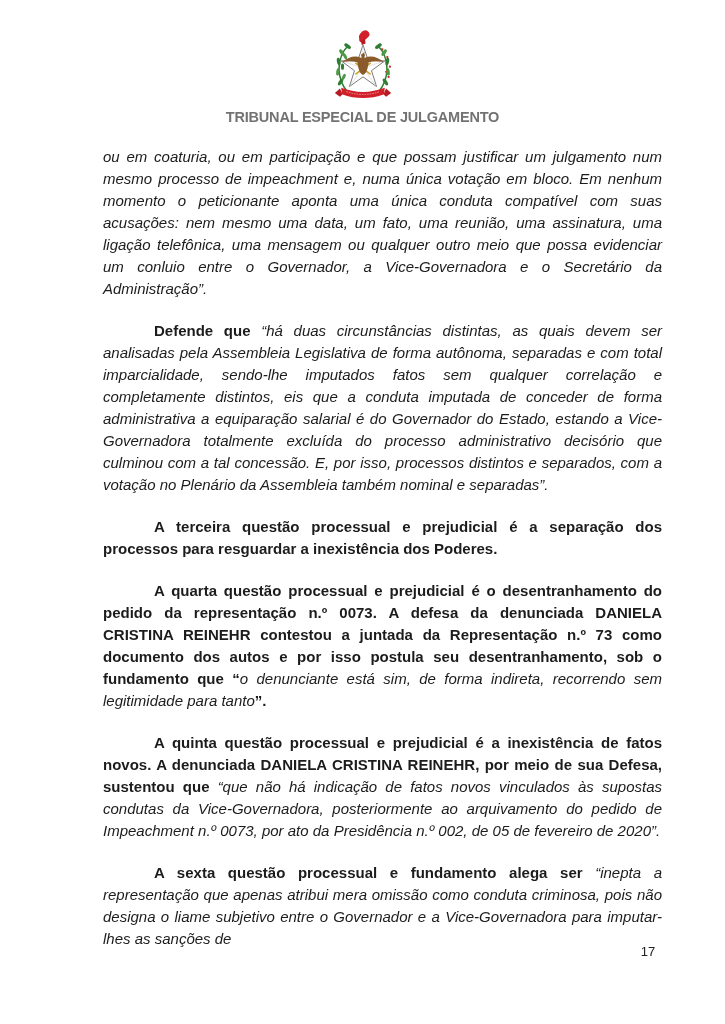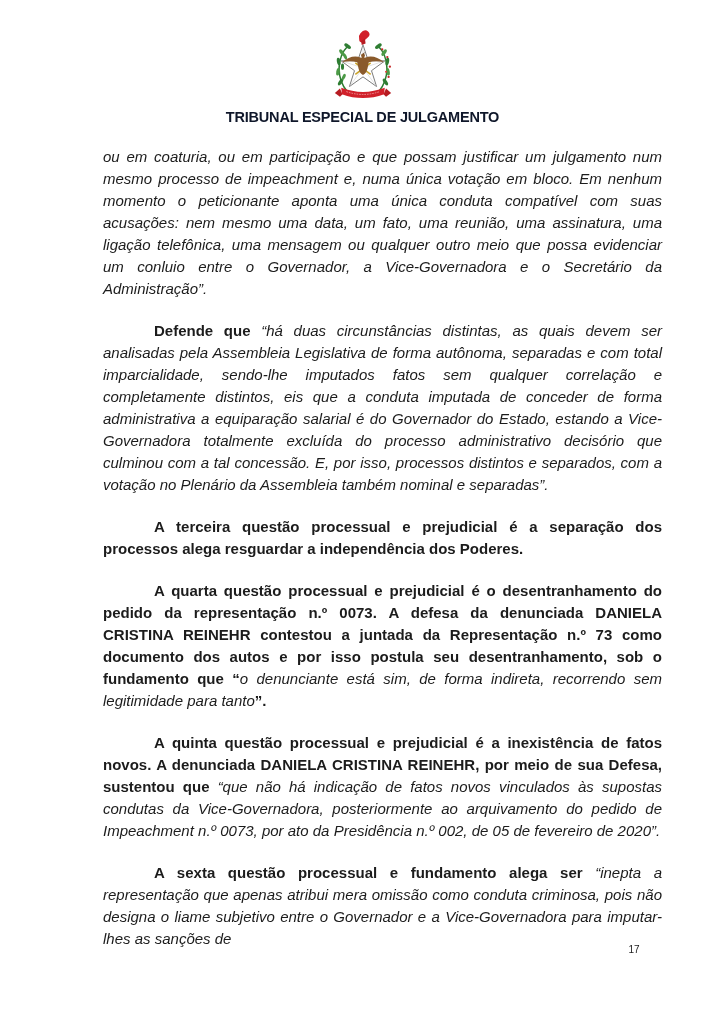--- a/index.html
+++ b/index.html
@@ -26,21 +26,21 @@
   .emblem {
     display: inline-block;
     width: 64px;
     height: 76px;
   }
   .header-title {
     margin-top: 1px;
     font-size: 14.5px;
     font-weight: bold;
     letter-spacing: -0.2px;
-    color: #0f172a;
+    color: #737373;
   }
   .doc-body {
     position: absolute;
     top: 146px;
     left: 103px;
     width: 559px;
     text-align: justify;
   }
   .para {
     margin: 0 0 20px 0;
@@ -51,24 +51,24 @@
   }
   .para.indent {
     text-indent: 51px;
   }
   .run-regular { font-style: normal; font-weight: bold; }
   .run-italic  { font-style: italic; font-weight: normal; }
   .run-bold    { font-style: normal; font-weight: bold; }
   .page-footer {
     position: absolute;
     top: 944px;
-    left: 616px;
+    left: 630px;
     width: 36px;
     text-align: center;
-    font-size: 10px;
+    font-size: 13px;
     color: #222222;
   }
 </style>
 </head>
 <body>
 
 <div class="page">
 
   <div class="page-header">
     <svg class="emblem" viewBox="0 0 100 118" aria-hidden="true">
@@ -127,21 +127,21 @@
         <path d="M24,99 Q50,108 76,99" stroke="#f3b9bb" stroke-width="1.1" fill="none" stroke-dasharray="2.5 1.6"></path>
       </g>
     </svg>
     <div class="header-title">TRIBUNAL ESPECIAL DE JULGAMENTO</div>
   </div>
 
   <div class="doc-body">
 
   <p class="para"><span class="run-italic">ou em coaturia, ou em participação e que possam justificar um julgamento num mesmo processo de impeachment e, numa única votação em bloco. Em nenhum momento o peticionante aponta uma única conduta compatível com suas acusações: nem mesmo uma data, um fato, uma reunião, uma assinatura, uma ligação telefônica, uma mensagem ou qualquer outro meio que possa evidenciar um conluio entre o Governador, a Vice-Governadora e o Secretário da Administração”.</span></p>
       <p class="para indent"><span class="run-regular">Defende que </span><span class="run-italic">“há duas circunstâncias distintas, as quais devem ser analisadas pela Assembleia Legislativa de forma autônoma, separadas e com total imparcialidade, sendo-lhe imputados fatos sem qualquer correlação e completamente distintos, eis que a conduta imputada de conceder de forma administrativa a equiparação salarial é do Governador do Estado, estando a Vice-Governadora totalmente excluída do processo administrativo decisório que culminou com a tal concessão. E, por isso, processos distintos e separados, com a votação no Plenário da Assembleia também nominal e separadas”.</span></p>
-      <p class="para indent"><span class="run-regular">A terceira questão processual e prejudicial é a separação dos processos alega resguardar a independência dos Poderes.</span></p>
+      <p class="para indent"><span class="run-regular">A terceira questão processual e prejudicial é a separação dos processos para resguardar a inexistência dos Poderes.</span></p>
       <p class="para indent"><span class="run-regular">A quarta questão processual e prejudicial é o desentranhamento do pedido da representação n.º 0073. A defesa da denunciada </span><span class="run-bold">DANIELA CRISTINA REINEHR</span><span class="run-regular"> contestou a juntada da Representação n.º 73 como documento dos autos e por isso postula seu desentranhamento, sob o fundamento que “</span><span class="run-italic">o denunciante está sim, de forma indireta, recorrendo sem legitimidade para tanto</span><span class="run-regular">”.</span></p>
       <p class="para indent"><span class="run-regular">A quinta questão processual e prejudicial é a inexistência de fatos novos. A denunciada </span><span class="run-bold">DANIELA CRISTINA REINEHR</span><span class="run-regular">, por meio de sua Defesa, sustentou que </span><span class="run-italic">“que não há indicação de fatos novos vinculados às supostas condutas da Vice-Governadora, posteriormente ao arquivamento do pedido de Impeachment n.º 0073, por ato da Presidência n.º 002, de 05 de fevereiro de 2020”.</span></p>
       <p class="para indent"><span class="run-regular">A sexta questão processual e fundamento alega ser </span><span class="run-italic">“inepta a representação que apenas atribui mera omissão como conduta criminosa, pois não designa o liame subjetivo entre o Governador e a Vice-Governadora para imputar-lhes as sanções de</span></p>
     </div>
 
   <div class="page-footer">17</div>
 
 </div>
 
 </body></html>

